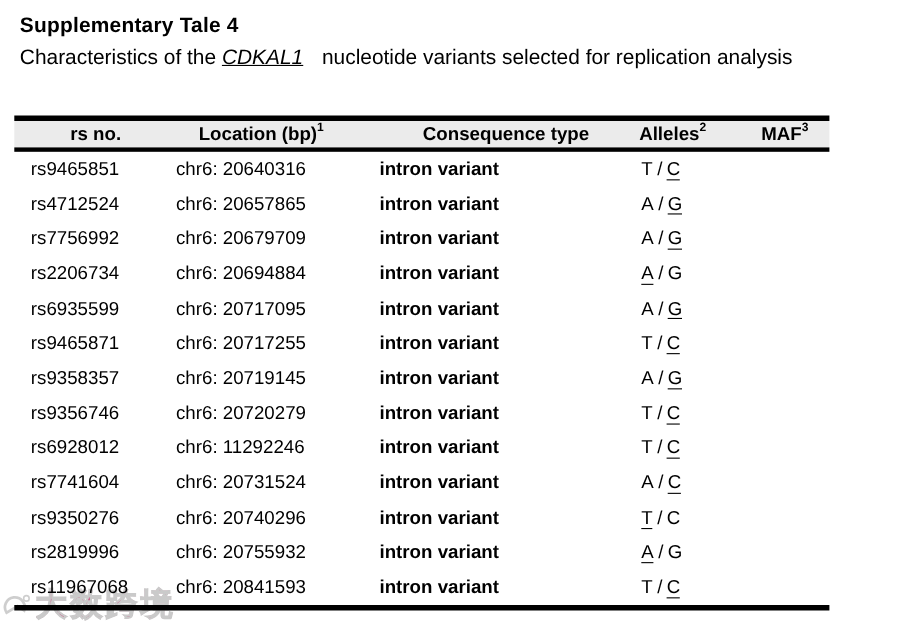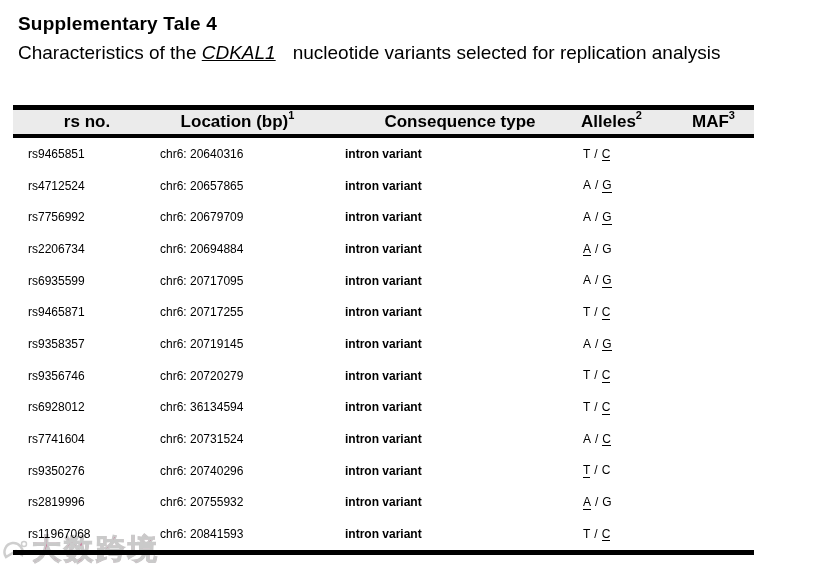--- a/index.html
+++ b/index.html
@@ -43,21 +43,21 @@
   }
   .header-row .th { text-align: center; white-space: nowrap; }
   .th.h-rs  { padding-left: 16px; }
   .th.h-con { padding-left: 30px; }
   .th.h-maf { padding-left: 10px; }
   .th sup { font-size: 11px; line-height: 0; position: relative; top: -1px; }
 
   .tr {
     height: 31.7px;
     align-items: center;
-    font-size: 12px;
+    font-size: 17px;
   }
   .td { white-space: nowrap; }
   .c-rs  { padding-left: 15px; }
   .c-loc { padding-left: 15px; }
   .c-con { padding-left: 15px; font-weight: bold; }
   .c-all { padding-left: 23px; }
   .c-maf { }
 
   .allele.u {
     display: inline-block;
@@ -152,21 +152,21 @@
       </div>
       <div class="grid-row tr">
         <div class="td c-rs">rs9356746</div>
         <div class="td c-loc">chr6: 20720279</div>
         <div class="td c-con">intron variant</div>
         <div class="td c-all"><span class="allele">T</span><span class="sep">/</span><span class="allele u">C</span></div>
         <div class="td c-maf"></div>
       </div>
       <div class="grid-row tr">
         <div class="td c-rs">rs6928012</div>
-        <div class="td c-loc">chr6: 36134594</div>
+        <div class="td c-loc">chr6: 11292246</div>
         <div class="td c-con">intron variant</div>
         <div class="td c-all"><span class="allele">T</span><span class="sep">/</span><span class="allele u">C</span></div>
         <div class="td c-maf"></div>
       </div>
       <div class="grid-row tr">
         <div class="td c-rs">rs7741604</div>
         <div class="td c-loc">chr6: 20731524</div>
         <div class="td c-con">intron variant</div>
         <div class="td c-all"><span class="allele">A</span><span class="sep">/</span><span class="allele u">C</span></div>
         <div class="td c-maf"></div>

